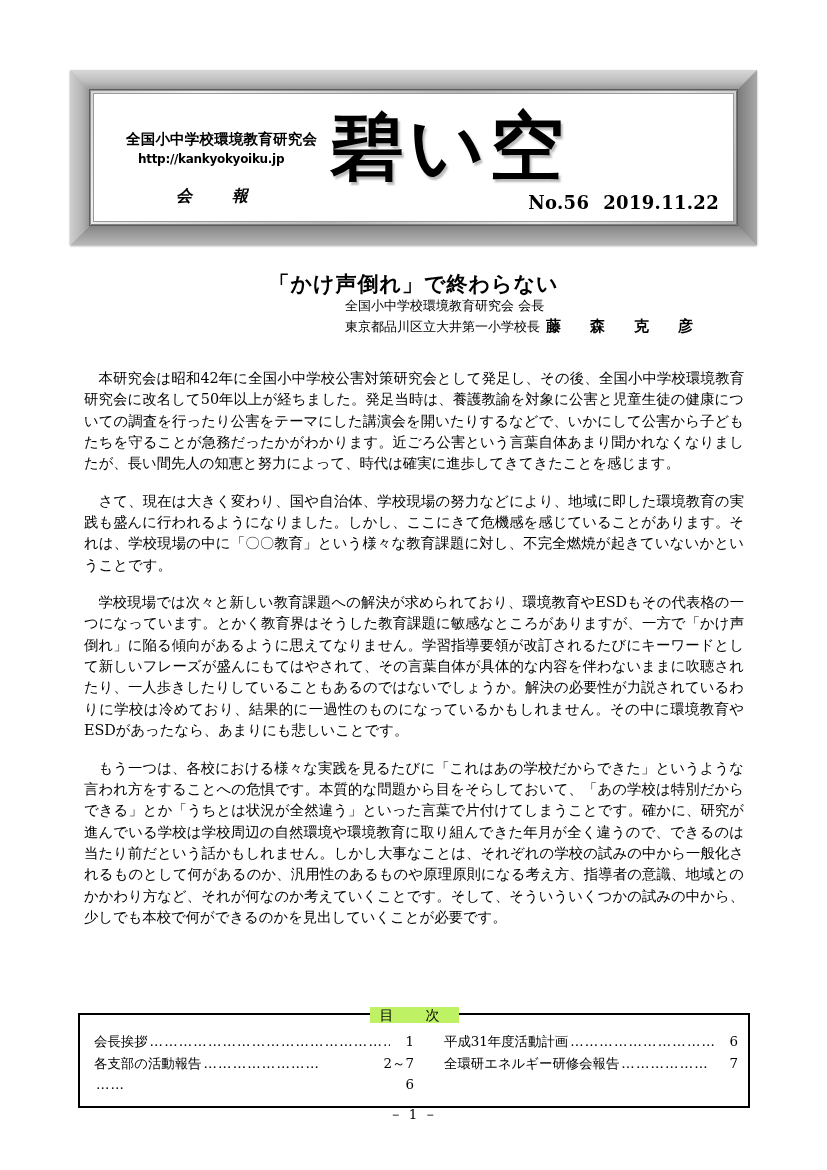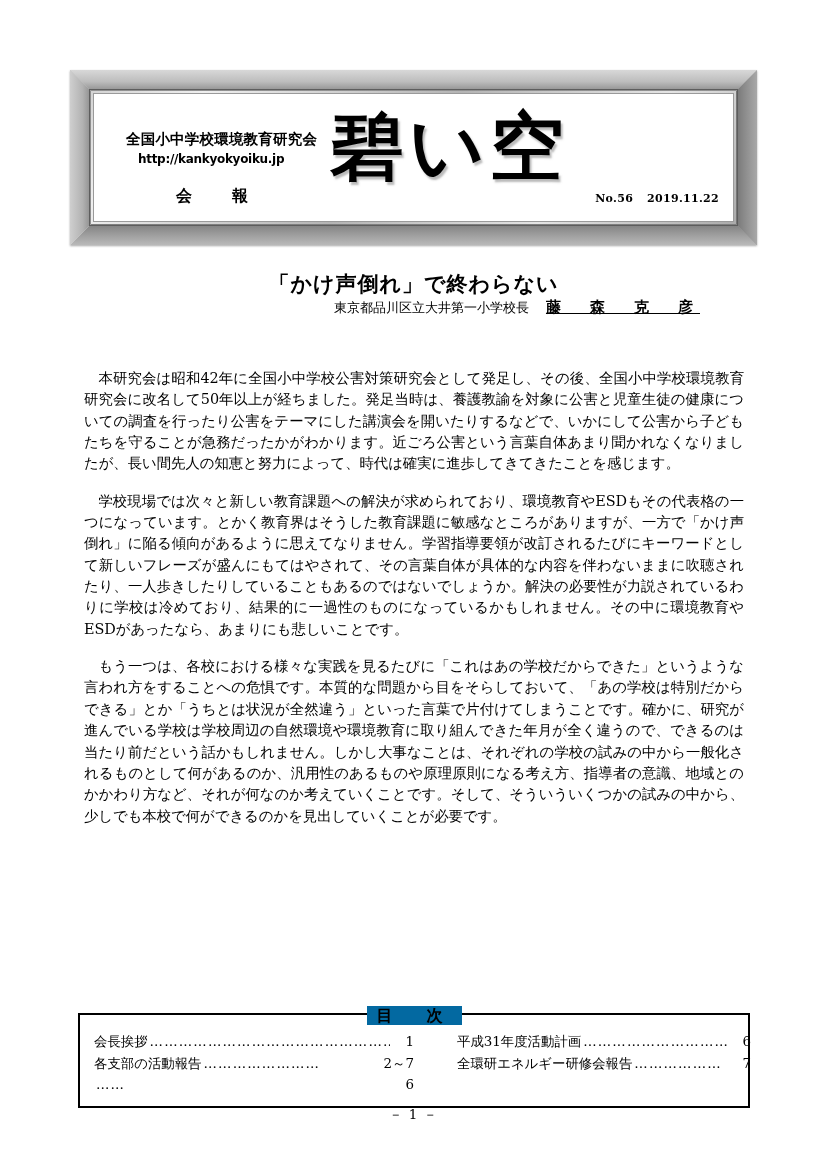--- a/index.html
+++ b/index.html
@@ -102,39 +102,40 @@
   }
   .kaiho-label {
     position: absolute;
     left: 82px;
     top: 92px;
     font-family: "DejaVu Serif", "Liberation Serif", serif;
     font-size: 16px;
     font-weight: 700;
     letter-spacing: 12px;
     white-space: nowrap;
+    font-style: italic;
   }
   .big-title {
     position: absolute;
     left: 236px;
     top: 14px;
     font-family: "DejaVu Serif", "Liberation Serif", serif;
     font-size: 74px;
     font-weight: 700;
     letter-spacing: 5px;
     line-height: 1.05;
     white-space: nowrap;
     text-shadow: 2px 3px 2px rgba(120,120,120,0.5);
   }
   .issue-line {
     position: absolute;
     right: 14px;
     top: 98px;
     font-family: "DejaVu Serif", "Liberation Serif", serif;
-    font-size: 11px;
+    font-size: 18px;
     font-weight: 700;
     letter-spacing: 0.3px;
     white-space: nowrap;
   }
   .issue-line .issue-no { margin-right: 14px; }
 
   
   .article-title {
     position: absolute;
     left: 0; right: 0;
@@ -155,22 +156,21 @@
     font-size: 13px;
     line-height: 1.45;
   }
   .byline .by-row2 {
     white-space: nowrap;
   }
   .byline .author {
     font-weight: 700;
     font-size: 15px;
     letter-spacing: 7px;
-    margin-left: 17px;
-    text-decoration: underline;
+    margin-left: 6px;
   }
 
   
   .body-col {
     position: absolute;
     left: 68px;
     top: 352px;
     width: 692px;
   }
   .body-col p {
@@ -195,30 +195,30 @@
     padding: 10px 14px 10px 14px;
   }
   .toc-heading {
     position: absolute;
     left: 0; right: 0;
     top: -9px;
     text-align: center;
     pointer-events: none;
   }
   .toc-heading span {
-    background: #0369a1;
+    background: #bef264;
     padding: 0 10px;
     font-family: "DejaVu Serif", "Liberation Serif", serif;
-    font-size: 16px;
-    font-weight: 700;
+    font-size: 14px;
+    font-weight: 400;
     letter-spacing: 9px;
   }
   .toc-cols {
     display: flex;
-    gap: 17px;
+    gap: 4px;
     margin-top: 6px;
   }
   .toc-col {
     width: 50%;
     box-sizing: border-box;
   }
   .toc-col.right { padding-left: 26px; }
   .toc-row {
     display: flex;
     align-items: baseline;
@@ -272,25 +272,27 @@
       <div class="big-title">碧い空</div>
       <div class="issue-line">
         <span class="issue-no">No.56</span><span class="issue-date">2019.11.22</span>
       </div>
     </div>
   </div>
 
   <div class="article-title">「かけ声倒れ」で終わらない</div>
 
   <div class="byline">
+    <div class="by-row1">全国小中学校環境教育研究会 会長</div>
     <div class="by-row2"><span>東京都品川区立大井第一小学校長</span><span class="author">藤　森　克　彦</span></div>
   </div>
 
   <div class="body-col">
     <p>本研究会は昭和42年に全国小中学校公害対策研究会として発足し、その後、全国小中学校環境教育研究会に改名して50年以上が経ちました。発足当時は、養護教諭を対象に公害と児童生徒の健康についての調査を行ったり公害をテーマにした講演会を開いたりするなどで、いかにして公害から子どもたちを守ることが急務だったかがわかります。近ごろ公害という言葉自体あまり聞かれなくなりましたが、長い間先人の知恵と努力によって、時代は確実に進歩してきてきたことを感じます。</p>
+    <p>さて、現在は大きく変わり、国や自治体、学校現場の努力などにより、地域に即した環境教育の実践も盛んに行われるようになりました。しかし、ここにきて危機感を感じていることがあります。それは、学校現場の中に「〇〇教育」という様々な教育課題に対し、不完全燃焼が起きていないかということです。</p>
     <p>学校現場では次々と新しい教育課題への解決が求められており、環境教育やESDもその代表格の一つになっています。とかく教育界はそうした教育課題に敏感なところがありますが、一方で「かけ声倒れ」に陥る傾向があるように思えてなりません。学習指導要領が改訂されるたびにキーワードとして新しいフレーズが盛んにもてはやされて、その言葉自体が具体的な内容を伴わないままに吹聴されたり、一人歩きしたりしていることもあるのではないでしょうか。解決の必要性が力説されているわりに学校は冷めており、結果的に一過性のものになっているかもしれません。その中に環境教育やESDがあったなら、あまりにも悲しいことです。</p>
     <p>もう一つは、各校における様々な実践を見るたびに「これはあの学校だからできた」というような言われ方をすることへの危惧です。本質的な問題から目をそらしておいて、「あの学校は特別だからできる」とか「うちとは状況が全然違う」といった言葉で片付けてしまうことです。確かに、研究が進んでいる学校は学校周辺の自然環境や環境教育に取り組んできた年月が全く違うので、できるのは当たり前だという話かもしれません。しかし大事なことは、それぞれの学校の試みの中から一般化されるものとして何があるのか、汎用性のあるものや原理原則になる考え方、指導者の意識、地域とのかかわり方など、それが何なのか考えていくことです。そして、そういういくつかの試みの中から、少しでも本校で何ができるのかを見出していくことが必要です。</p>
   </div>
 
   <div class="toc">
     <div class="toc-heading"><span>目　次</span></div>
     <div class="toc-cols">
       <div class="toc-col left">
         <div class="toc-row">
           <span class="t-label">会長挨拶</span>

